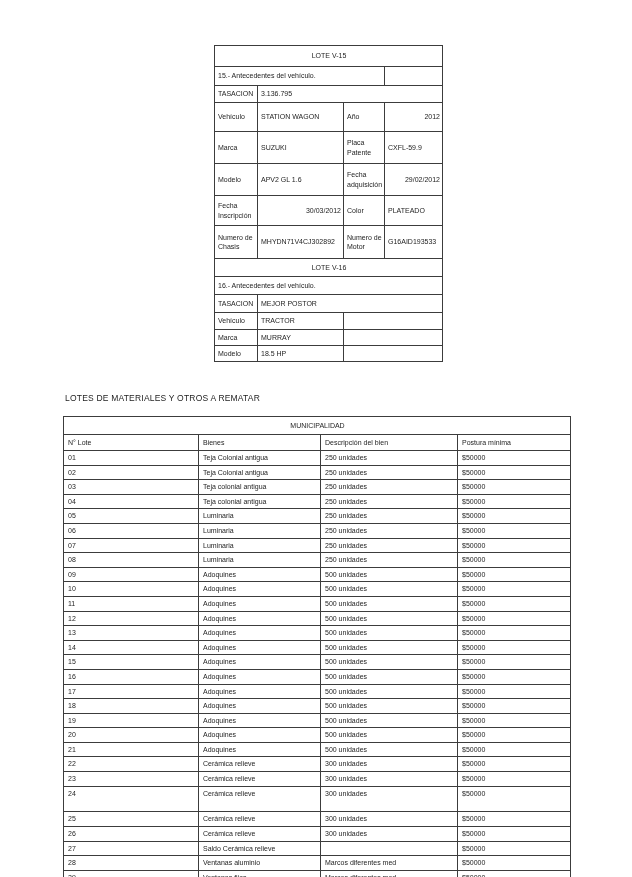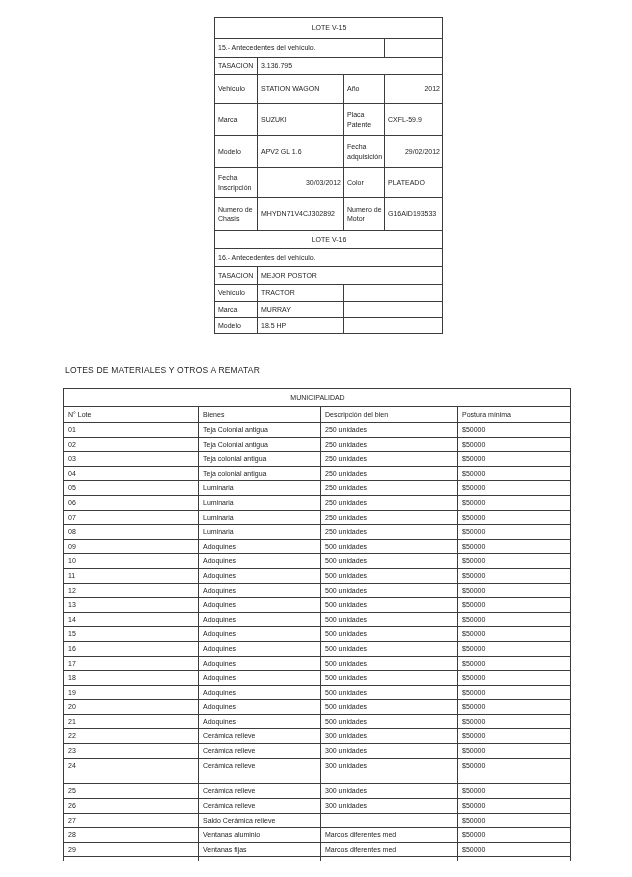--- a/index.html
+++ b/index.html
@@ -10,21 +10,21 @@
   *{box-sizing:border-box;}
   html,body{margin:0;padding:0;}
   body{
     width:632px;height:877px;
     background:var(--page-bg);
     font-family:"Liberation Sans",sans-serif;
     color:var(--text);
     position:relative;
     overflow:hidden;
   }
-  .page{position:absolute;inset:0;}
+  .page{position:absolute;inset:0;margin-top:28px;}
 
   
   .vtable{
     position:absolute;left:214px;top:17px;width:228px;
     border-collapse:collapse;table-layout:fixed;
     font-size:7px;line-height:9.5px;color:var(--text);
   }
   .vtable td{
     border:1px solid var(--border);
     padding:1px 2px 1px 3px;

